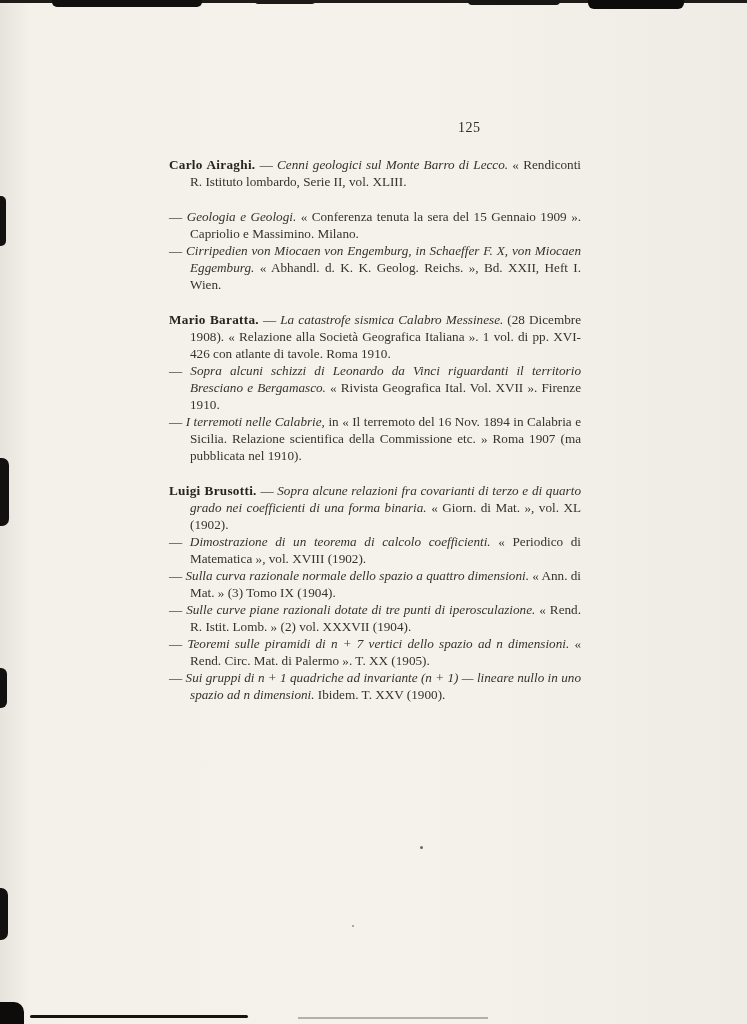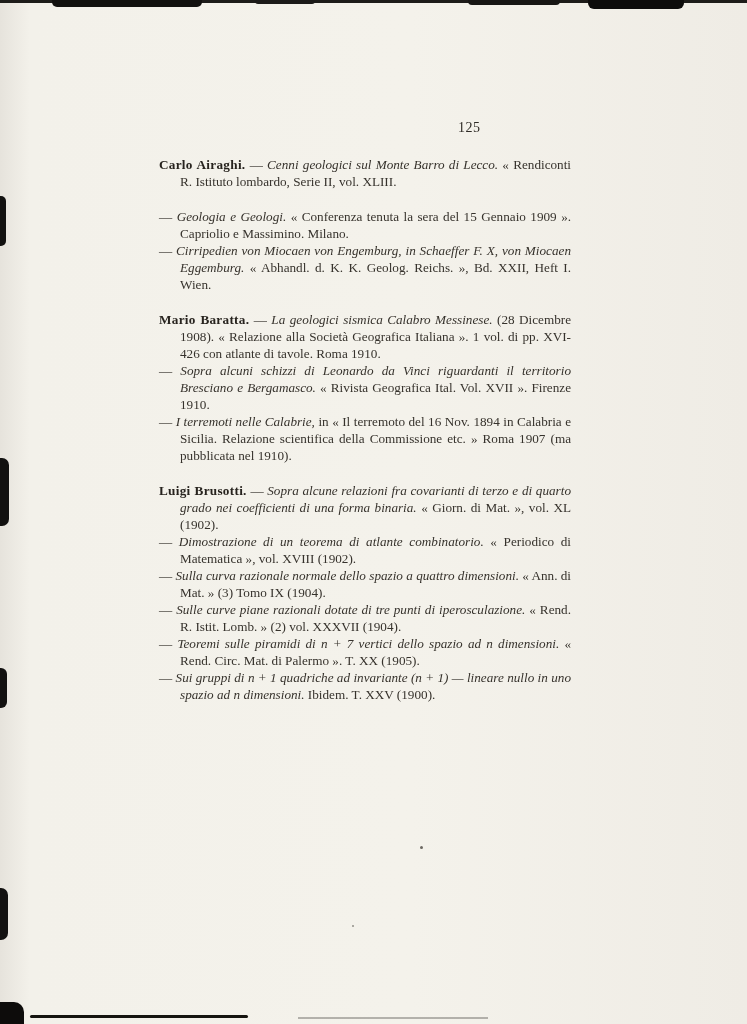--- a/index.html
+++ b/index.html
@@ -12,21 +12,21 @@
   .page {
     position: relative; width: 747px; height: 1024px;
     background: linear-gradient(90deg, #e6e3dc 0%, #f3f1ea 4%, #f4f2eb 55%, #efece5 100%);
     color: #36322c;
   }
   .page-number {
     position: absolute; top: 120px; left: 458px; width: 70px;
     text-align: left; font-size: 14px; letter-spacing: 0.5px; color: #2e2a25;
   }
   .bibliography {
-    position: absolute; left: 159px; top: 156px; width: 412px;
+    position: absolute; left: 169px; top: 156px; width: 412px;
     font-size: 13.2px; line-height: 17px; text-align: justify;
   }
   .entry { margin: 0 0 18px 0; }
   .item  { margin: 0; padding-left: 21px; text-indent: -21px; }
   .seg-bold   { font-weight: 700; letter-spacing: 0.3px; color: #27231e; }
   .seg-italic { font-style: italic; }
   .seg-roman  { font-style: normal; }
 
   
   .artifact { position: absolute; background: #121110; }
@@ -69,27 +69,27 @@
 
   <div class="bibliography">
       <div class="entry">
         <p class="item"><span class="seg-bold">Carlo Airaghi.</span><span class="seg-roman"> — </span><span class="seg-italic">Cenni geologici sul Monte Barro di Lecco.</span><span class="seg-roman"> « Rendiconti R. Istituto lombardo, Serie II, vol. XLIII.</span></p>
       </div>
       <div class="entry">
         <p class="item"><span class="seg-roman">— </span><span class="seg-italic">Geologia e Geologi.</span><span class="seg-roman"> « Conferenza tenuta la sera del 15 Gennaio 1909 ». Capriolio e Massimino. Milano.</span></p>
         <p class="item"><span class="seg-roman">— </span><span class="seg-italic">Cirripedien von Miocaen von Engemburg, in Schaeffer F. X, von Miocaen Eggemburg.</span><span class="seg-roman"> « Abhandl. d. K. K. Geolog. Reichs. », Bd. XXII, Heft I. Wien.</span></p>
       </div>
       <div class="entry">
-        <p class="item"><span class="seg-bold">Mario Baratta.</span><span class="seg-roman"> — </span><span class="seg-italic">La geologici sismica Calabro Messinese.</span><span class="seg-roman"> (28 Dicembre 1908). « Relazione alla Società Geografica Italiana ». 1 vol. di pp. XVI-426 con atlante di tavole. Roma 1910.</span></p>
+        <p class="item"><span class="seg-bold">Mario Baratta.</span><span class="seg-roman"> — </span><span class="seg-italic">La catastrofe sismica Calabro Messinese.</span><span class="seg-roman"> (28 Dicembre 1908). « Relazione alla Società Geografica Italiana ». 1 vol. di pp. XVI-426 con atlante di tavole. Roma 1910.</span></p>
         <p class="item"><span class="seg-roman">— </span><span class="seg-italic">Sopra alcuni schizzi di Leonardo da Vinci riguardanti il territorio Bresciano e Bergamasco.</span><span class="seg-roman"> « Rivista Geografica Ital. Vol. XVII ». Firenze 1910.</span></p>
         <p class="item"><span class="seg-roman">— </span><span class="seg-italic">I terremoti nelle Calabrie,</span><span class="seg-roman"> in « Il terremoto del 16 Nov. 1894 in Calabria e Sicilia. Relazione scientifica della Commissione etc. » Roma 1907 (ma pubblicata nel 1910).</span></p>
       </div>
       <div class="entry">
         <p class="item"><span class="seg-bold">Luigi Brusotti.</span><span class="seg-roman"> — </span><span class="seg-italic">Sopra alcune relazioni fra covarianti di terzo e di quarto grado nei coefficienti di una forma binaria.</span><span class="seg-roman"> « Giorn. di Mat. », vol. XL (1902).</span></p>
-        <p class="item"><span class="seg-roman">— </span><span class="seg-italic">Dimostrazione di un teorema di atlante combinatorio.</span><span class="seg-roman"> « Periodico di Matematica », vol. XVIII (1902).</span></p>
+        <p class="item"><span class="seg-roman">— </span><span class="seg-italic">Dimostrazione di un teorema di calcolo coefficienti.</span><span class="seg-roman"> « Periodico di Matematica », vol. XVIII (1902).</span></p>
         <p class="item"><span class="seg-roman">— </span><span class="seg-italic">Sulla curva razionale normale dello spazio a quattro dimensioni.</span><span class="seg-roman"> « Ann. di Mat. » (3) Tomo IX (1904).</span></p>
         <p class="item"><span class="seg-roman">— </span><span class="seg-italic">Sulle curve piane razionali dotate di tre punti di iperosculazione.</span><span class="seg-roman"> « Rend. R. Istit. Lomb. » (2) vol. XXXVII (1904).</span></p>
         <p class="item"><span class="seg-roman">— </span><span class="seg-italic">Teoremi sulle piramidi di n + 7 vertici dello spazio ad n dimensioni.</span><span class="seg-roman"> « Rend. Circ. Mat. di Palermo ». T. XX (1905).</span></p>
         <p class="item"><span class="seg-roman">— </span><span class="seg-italic">Sui gruppi di n + 1 quadriche ad invariante (n + 1) — lineare nullo in uno spazio ad n dimensioni.</span><span class="seg-roman"> Ibidem. T. XXV (1900).</span></p>
       </div>
     </div>
 
 </div>
 
 </body></html>

